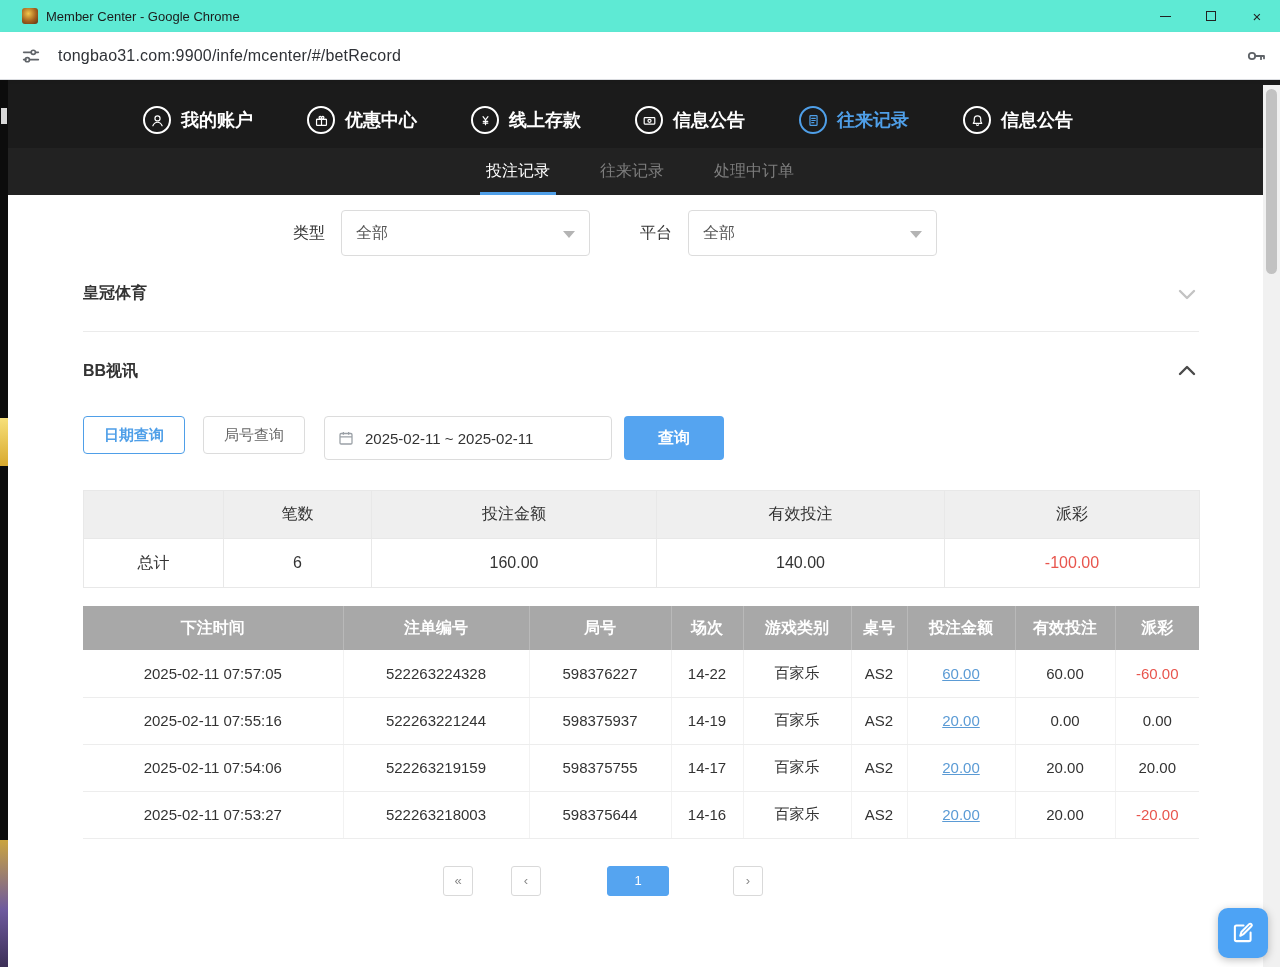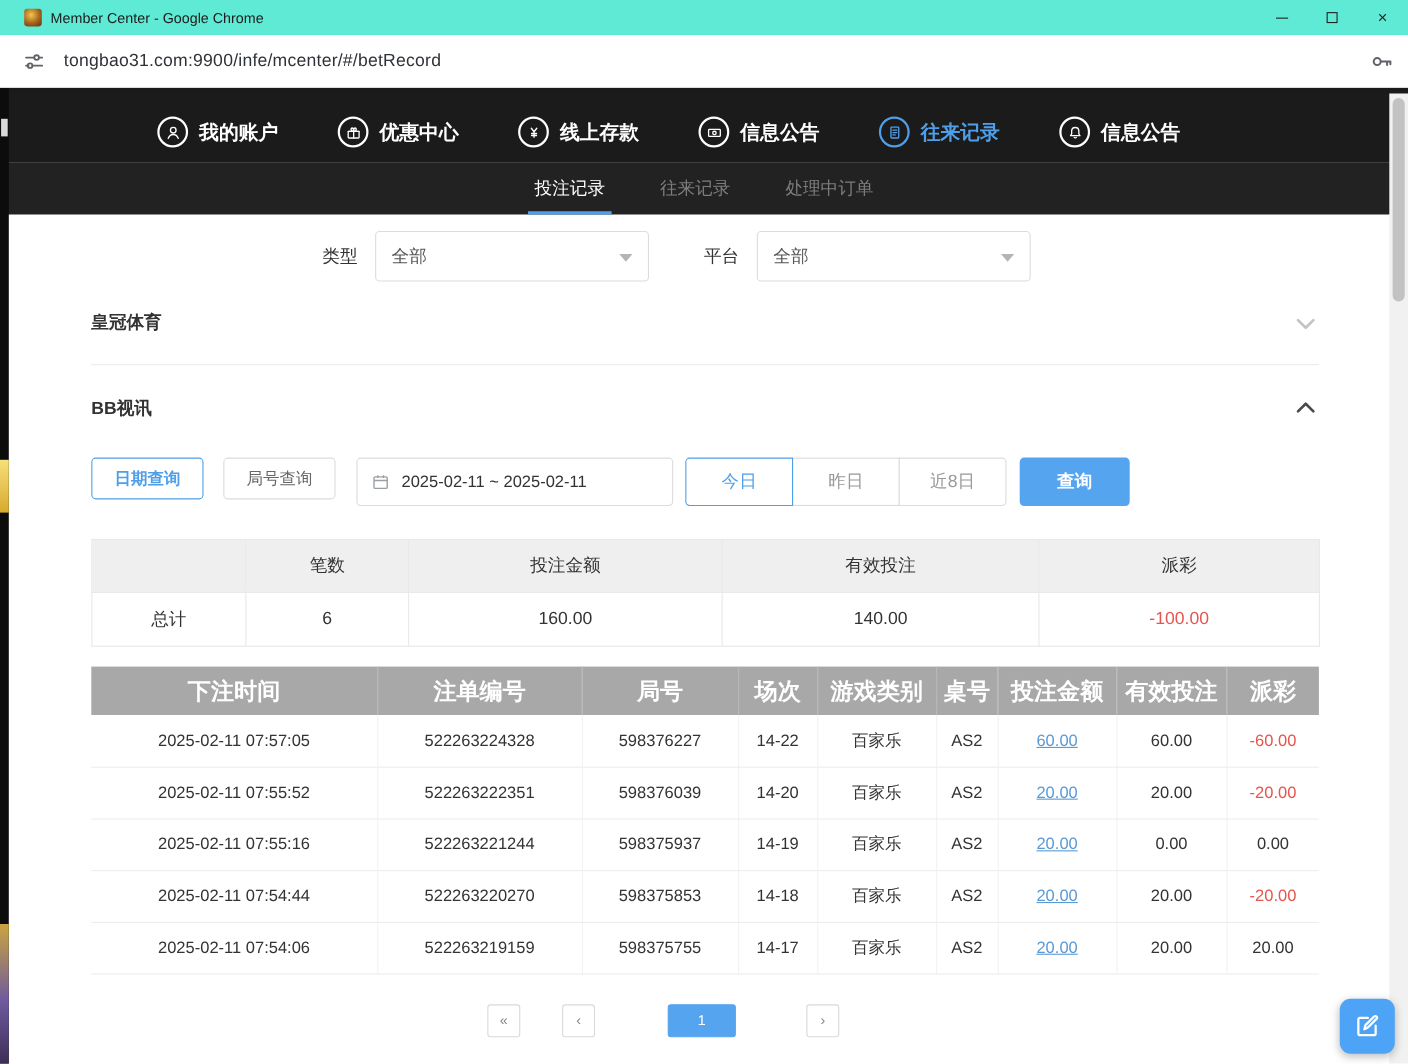--- a/index.html
+++ b/index.html
@@ -81,21 +81,21 @@
                 color:#fff; font-size:16px; font-weight:bold; display:flex; align-items:center; justify-content:center; cursor:pointer; }
 
   table { border-collapse:collapse; width:1116px; table-layout:fixed; }
 
   .summary-table { margin-top:30px; }
   .summary-table th, .summary-table td { border:1px solid #e8e8e8; text-align:center; font-size:16px; }
   .summary-table th { background:#efefef; height:48px; color:#333; font-weight:normal; }
   .summary-table td { background:#fff; height:49px; color:#333; }
 
   .main-table { margin-top:18px; }
-  .main-table th { background:#a8a8a8; color:#fff; font-size:21px; font-weight:bold; height:44px; text-align:center;
+  .main-table th { background:#a8a8a8; color:#fff; font-size:16px; font-weight:bold; height:44px; text-align:center;
                    border-right:1px solid #b9b9b9; }
   .main-table th:last-child { border-right:none; }
   .main-table td { height:47px; text-align:center; font-size:15px; color:#333;
                    border-bottom:1px solid #ededed; border-right:1px solid #f2f2f2; background:#fff; }
   .main-table td:last-child { border-right:none; }
   .bet-link { color:#5b9bd5; text-decoration:underline; cursor:pointer; }
   .neg { color:#e8554d !important; }
 
   .pagination { margin-top:27px; display:flex; padding-left:360px; }
   .page-btn { width:30px; height:30px; border:1px solid #d9d9d9; border-radius:3px; background:#fff; color:#888;
@@ -260,31 +260,20 @@
     </div>
     <div class="date-input">
       <span class="cal-icon">
         <svg viewBox="0 0 24 24">
             <rect x="4" y="6" width="16" height="14" rx="1.5"></rect>
             <path d="M4 10.5h16M8.5 4v3.5M15.5 4v3.5"></path>
           </svg>
       </span>
       <span>2025-02-11 ~ 2025-02-11</span>
     </div>
-    <div class="btn-group">
-      <div class="seg active">
-        <span>今日</span>
-      </div>
-      <div class="seg">
-        <span>昨日</span>
-      </div>
-      <div class="seg">
-        <span>近8日</span>
-      </div>
-    </div>
     <button class="btn-search">
       <span>查询</span>
     </button>
   </div>
 
   <table class="summary-table">
     <colgroup>
         <col style="width:140px">
         <col style="width:148px">
         <col style="width:285px">
@@ -342,63 +331,52 @@
         <td>522263224328</td>
         <td>598376227</td>
         <td>14-22</td>
         <td>百家乐</td>
         <td>AS2</td>
         <td><a class="bet-link">60.00</a></td>
         <td>60.00</td>
         <td class="js-num neg">-60.00</td>
       </tr>
       <tr>
-        <td>2025-02-11 07:55:52</td>
-        <td>522263222351</td>
-        <td>598376039</td>
-        <td>14-20</td>
-        <td>百家乐</td>
-        <td>AS2</td>
-        <td><a class="bet-link">20.00</a></td>
-        <td>20.00</td>
-        <td class="js-num neg">-20.00</td>
-      </tr>
-      <tr>
         <td>2025-02-11 07:55:16</td>
         <td>522263221244</td>
         <td>598375937</td>
         <td>14-19</td>
         <td>百家乐</td>
         <td>AS2</td>
         <td><a class="bet-link">20.00</a></td>
         <td>0.00</td>
         <td class="js-num">0.00</td>
       </tr>
       <tr>
-        <td>2025-02-11 07:54:44</td>
-        <td>522263220270</td>
-        <td>598375853</td>
-        <td>14-18</td>
-        <td>百家乐</td>
-        <td>AS2</td>
-        <td><a class="bet-link">20.00</a></td>
-        <td>20.00</td>
-        <td class="js-num neg">-20.00</td>
-      </tr>
-      <tr>
         <td>2025-02-11 07:54:06</td>
         <td>522263219159</td>
         <td>598375755</td>
         <td>14-17</td>
         <td>百家乐</td>
         <td>AS2</td>
         <td><a class="bet-link">20.00</a></td>
         <td>20.00</td>
         <td class="js-num">20.00</td>
       </tr>
+      <tr>
+        <td>2025-02-11 07:53:27</td>
+        <td>522263218003</td>
+        <td>598375644</td>
+        <td>14-16</td>
+        <td>百家乐</td>
+        <td>AS2</td>
+        <td><a class="bet-link">20.00</a></td>
+        <td>20.00</td>
+        <td class="js-num neg">-20.00</td>
+      </tr>
     </tbody>
   </table>
 
   <div class="pagination">
     <div class="page-btn p1">«</div>
     <div class="page-btn p2">‹</div>
     <div class="page-btn p3">1</div>
     <div class="page-btn p4">›</div>
   </div>
 

